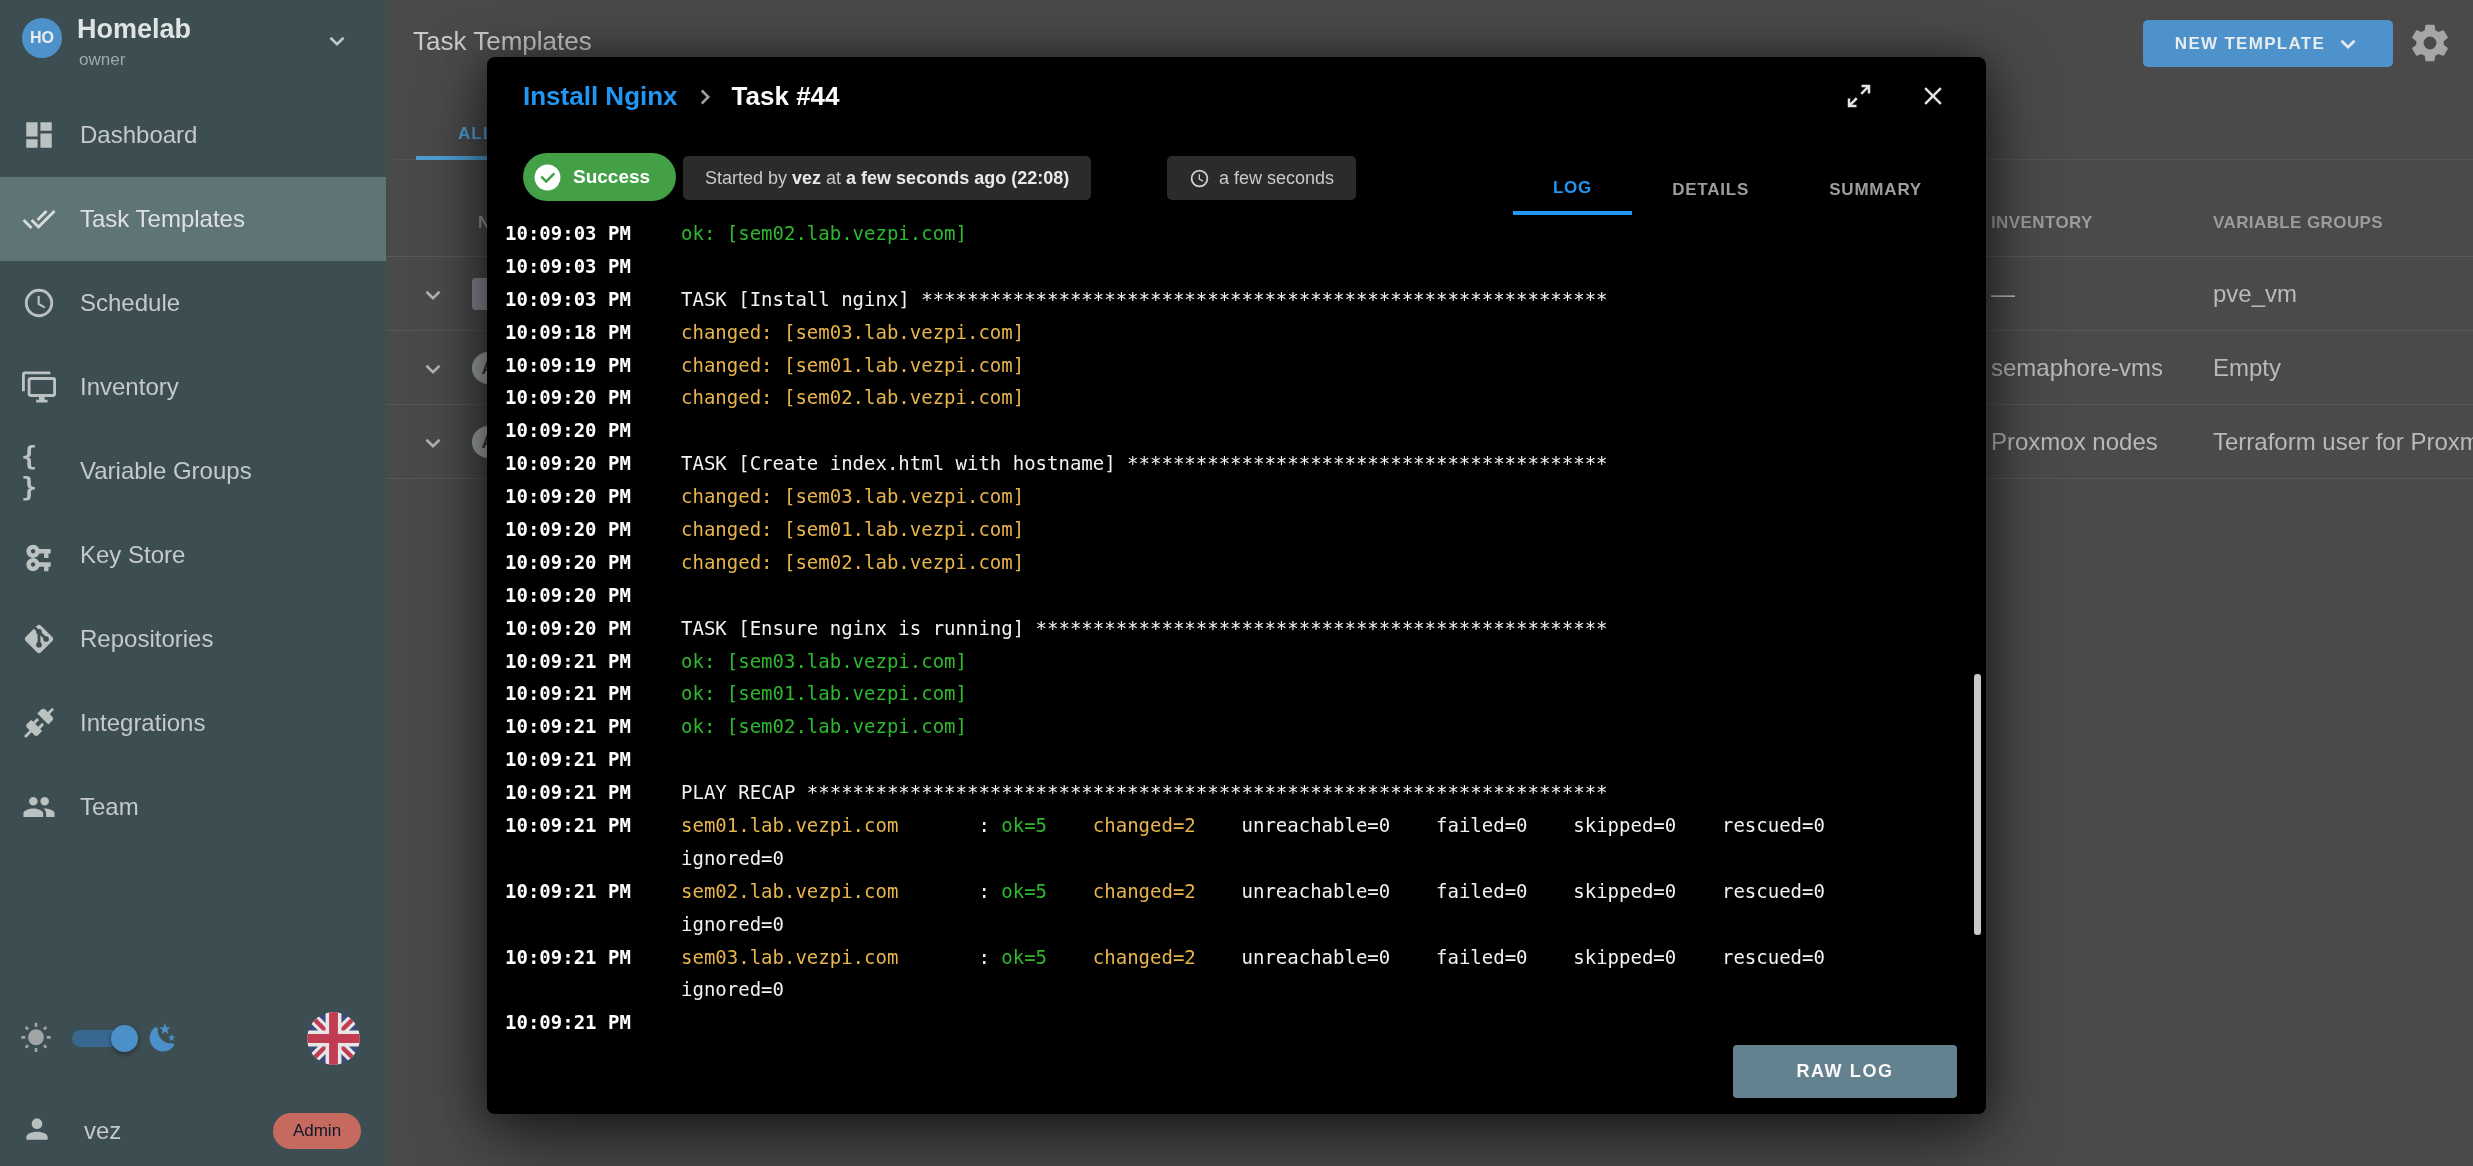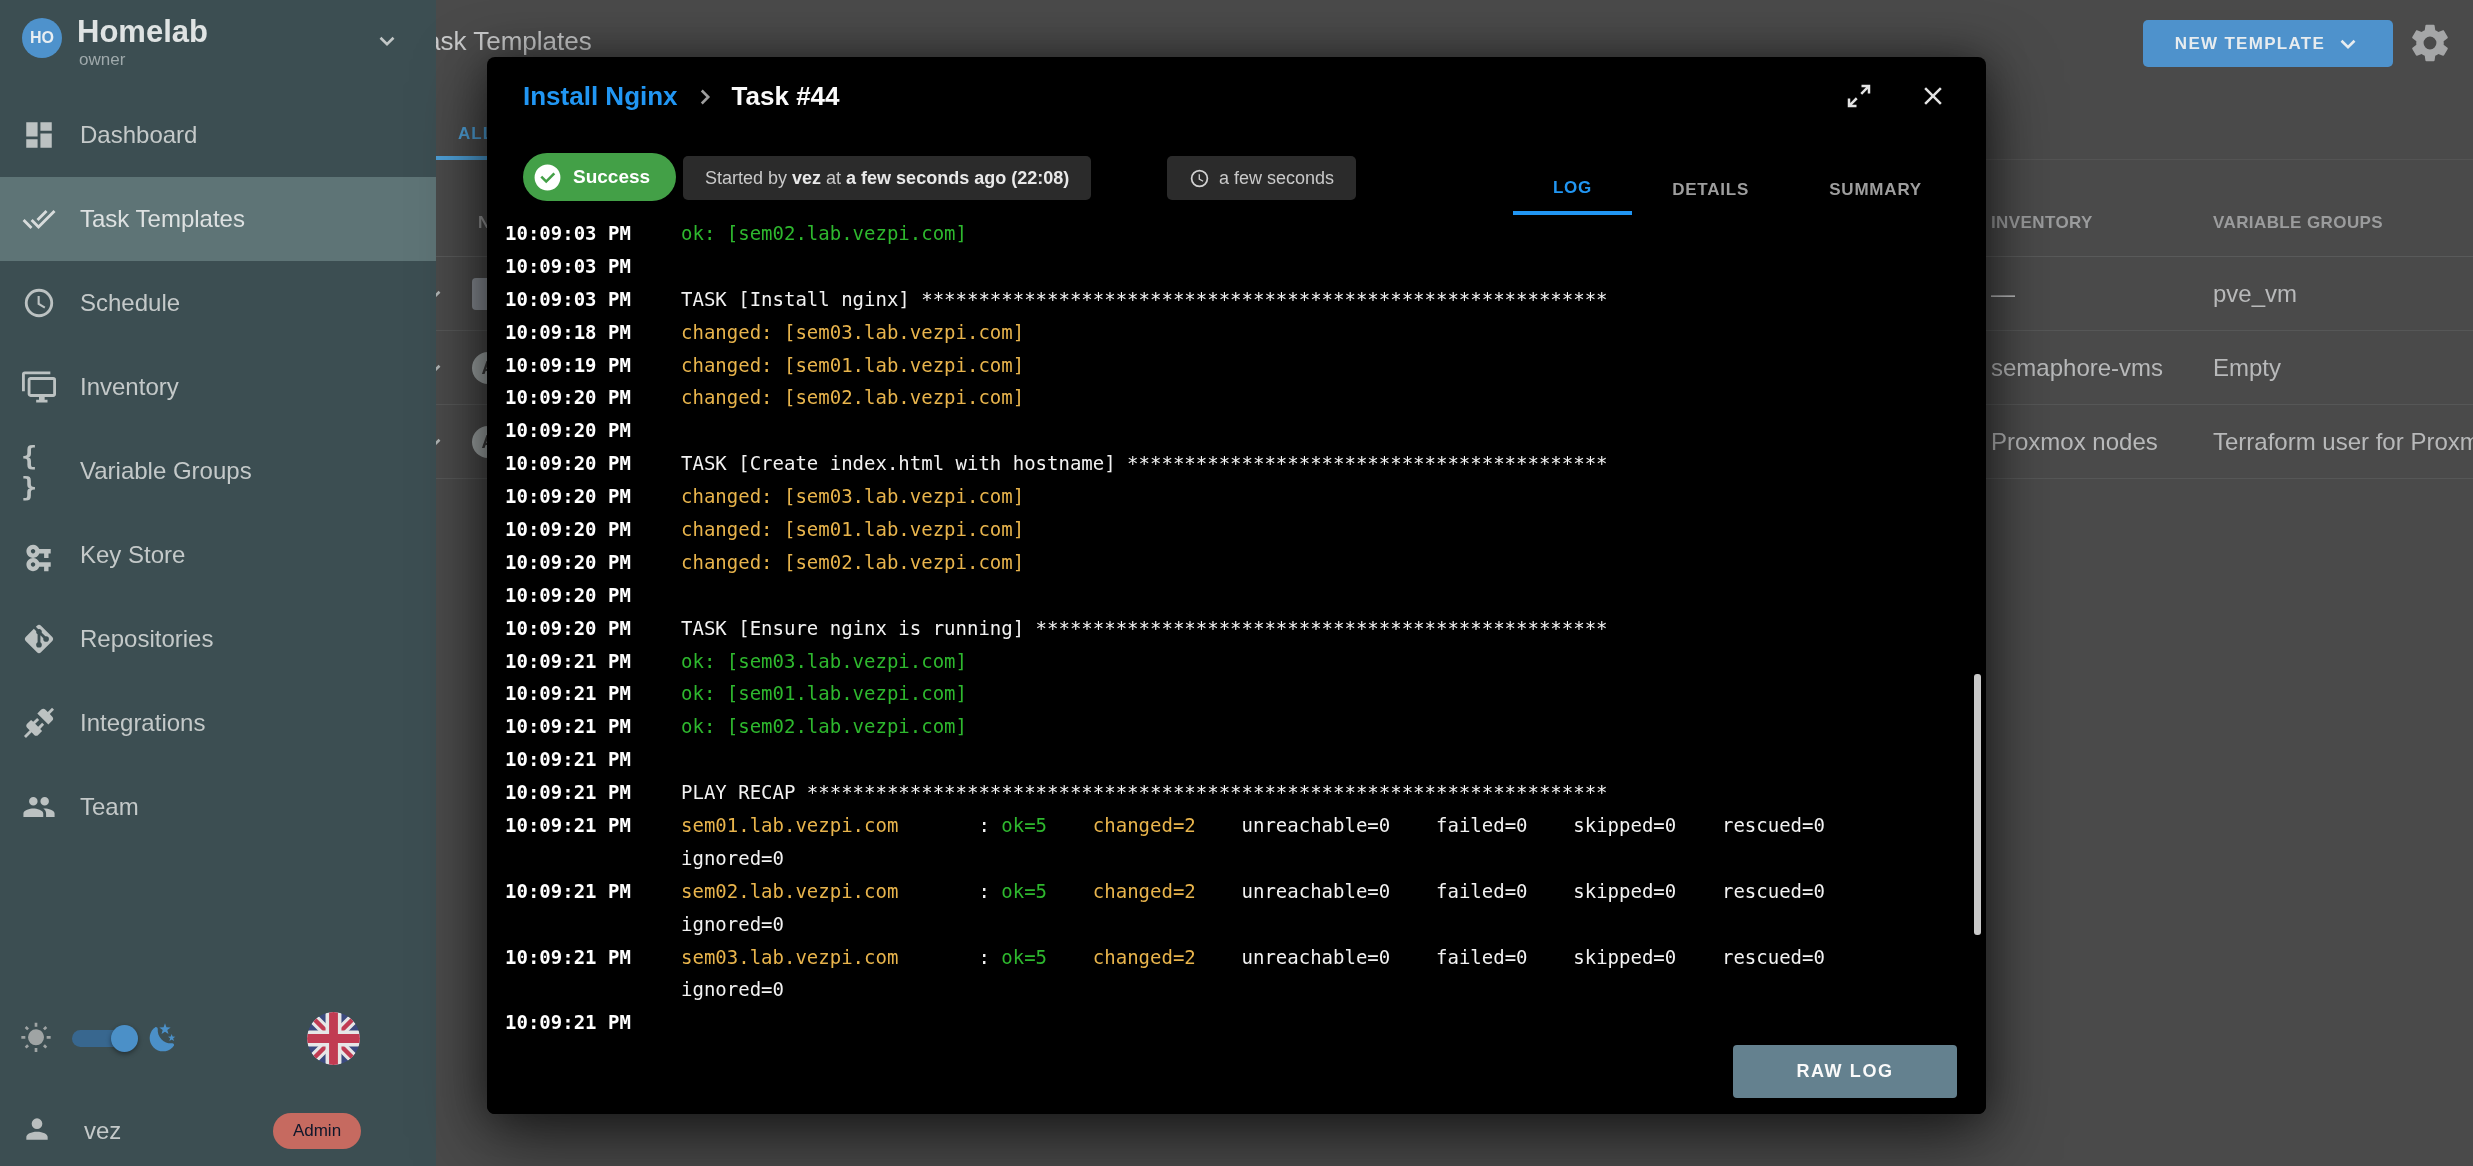--- a/index.html
+++ b/index.html
@@ -5,25 +5,25 @@
   :root{
     --accent:#2196F3; --dimblue:#4E92CC; --success:#43A047; --logg:#2EB82E;
     --logo:#E8B44C; --rawlog:#64818F; --adminred:#C66A60; --tabinactive:#9E9E9E;
   }
   *{margin:0;padding:0;box-sizing:border-box;}
   html,body{background:#222;}
   body{font-family:"Liberation Sans",sans-serif;}
   .app{position:relative;width:2473px;height:1166px;overflow:hidden;background:#4A4A4A;}
 
   
-  .sidebar{position:absolute;left:0;top:0;width:436px;height:1166px;background:#3C4E52;z-index:2;}
+  .sidebar{position:absolute;left:0;top:0;width:386px;height:1166px;background:#3C4E52;z-index:2;}
   .side-header{position:relative;height:93px;}
   .avatar{position:absolute;left:22px;top:18px;width:40px;height:40px;border-radius:50%;
     background:#4E92CC;color:#E8EEF2;font-weight:bold;font-size:16px;display:flex;align-items:center;justify-content:center;}
-  .team-name{position:absolute;left:77px;top:14px;font-size:31px;font-weight:bold;color:#DFE3E3;}
+  .team-name{position:absolute;left:77px;top:14px;font-size:27px;font-weight:bold;color:#DFE3E3;}
   .team-role{position:absolute;left:79px;top:50px;font-size:17px;color:#9FA9AB;}
   .side-chevron{position:absolute;right:36px;top:28px;color:#C2C7C7;}
   .sitem{position:absolute;left:0;width:100%;height:84px;display:flex;align-items:center;cursor:pointer;}
   .sitem.active{background:#5E7476;}
   .sicon{position:absolute;left:21px;width:36px;height:36px;display:flex;align-items:center;justify-content:center;color:#BCC2C2;}
   .sitem.active .sicon{color:#D8DCDC;}
   .slabel{position:absolute;left:80px;font-size:24px;color:#C4C9C9;}
   .sitem.active .slabel{color:#DDE1E1;}
   .sicon svg{width:34px;height:34px;fill:currentColor;}
   .braces{font-family:"DejaVu Sans Mono",monospace;font-size:27px;font-weight:bold;color:#BCC2C2;}

